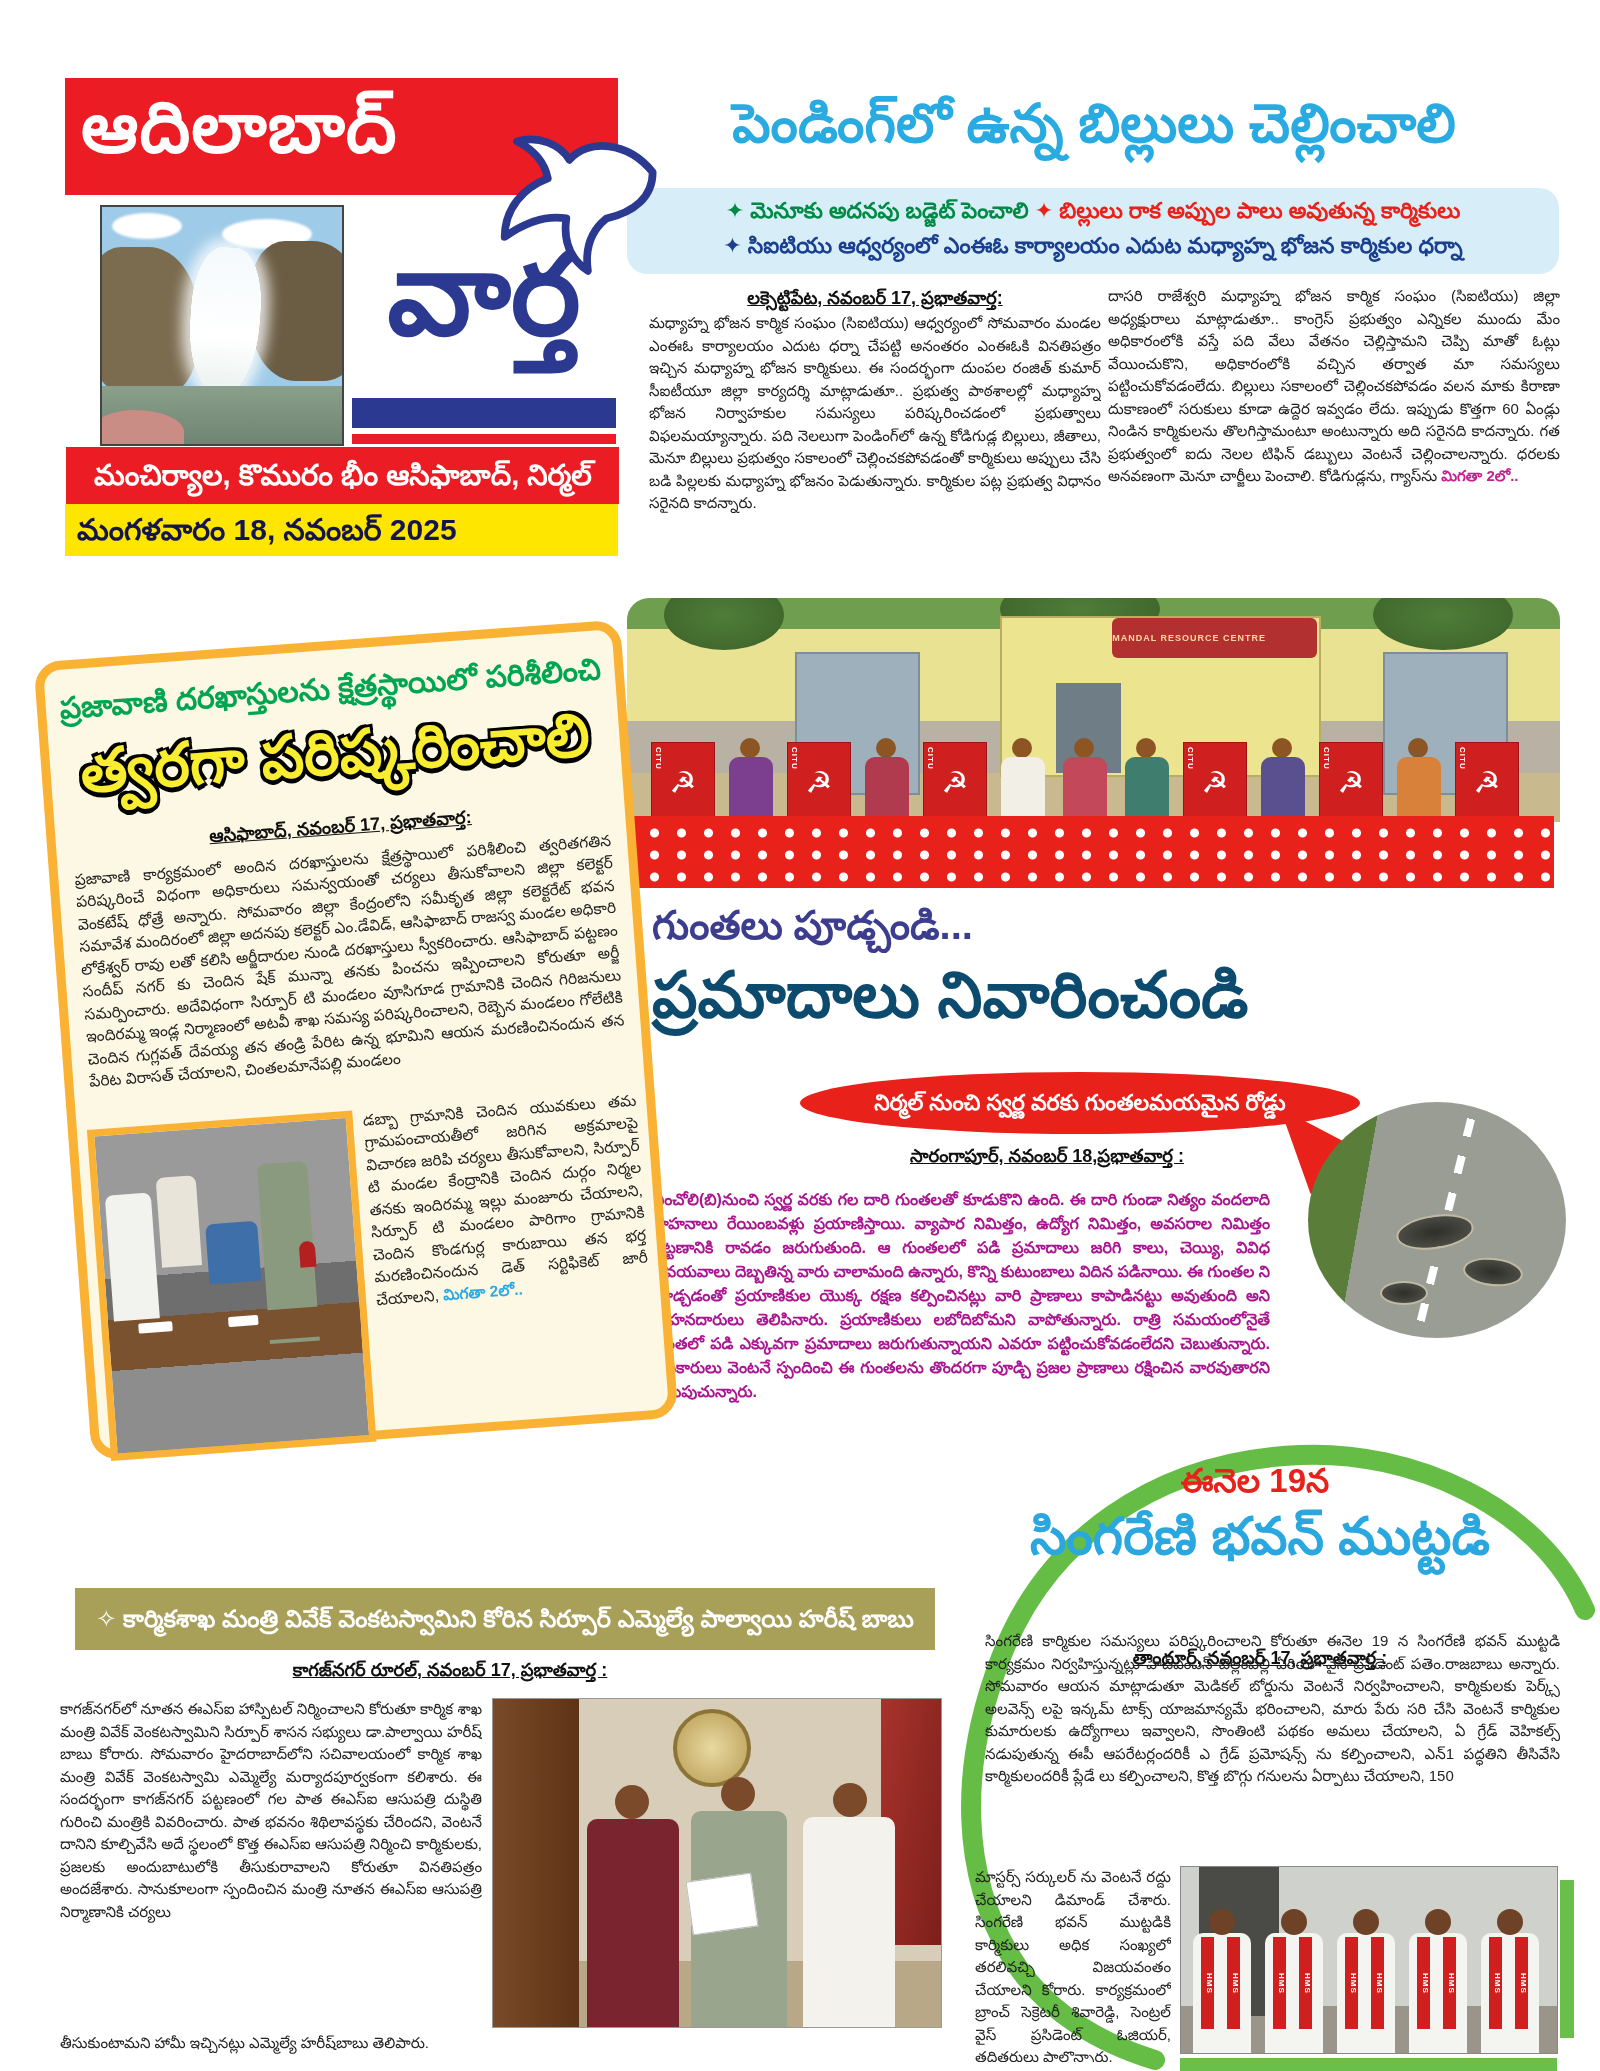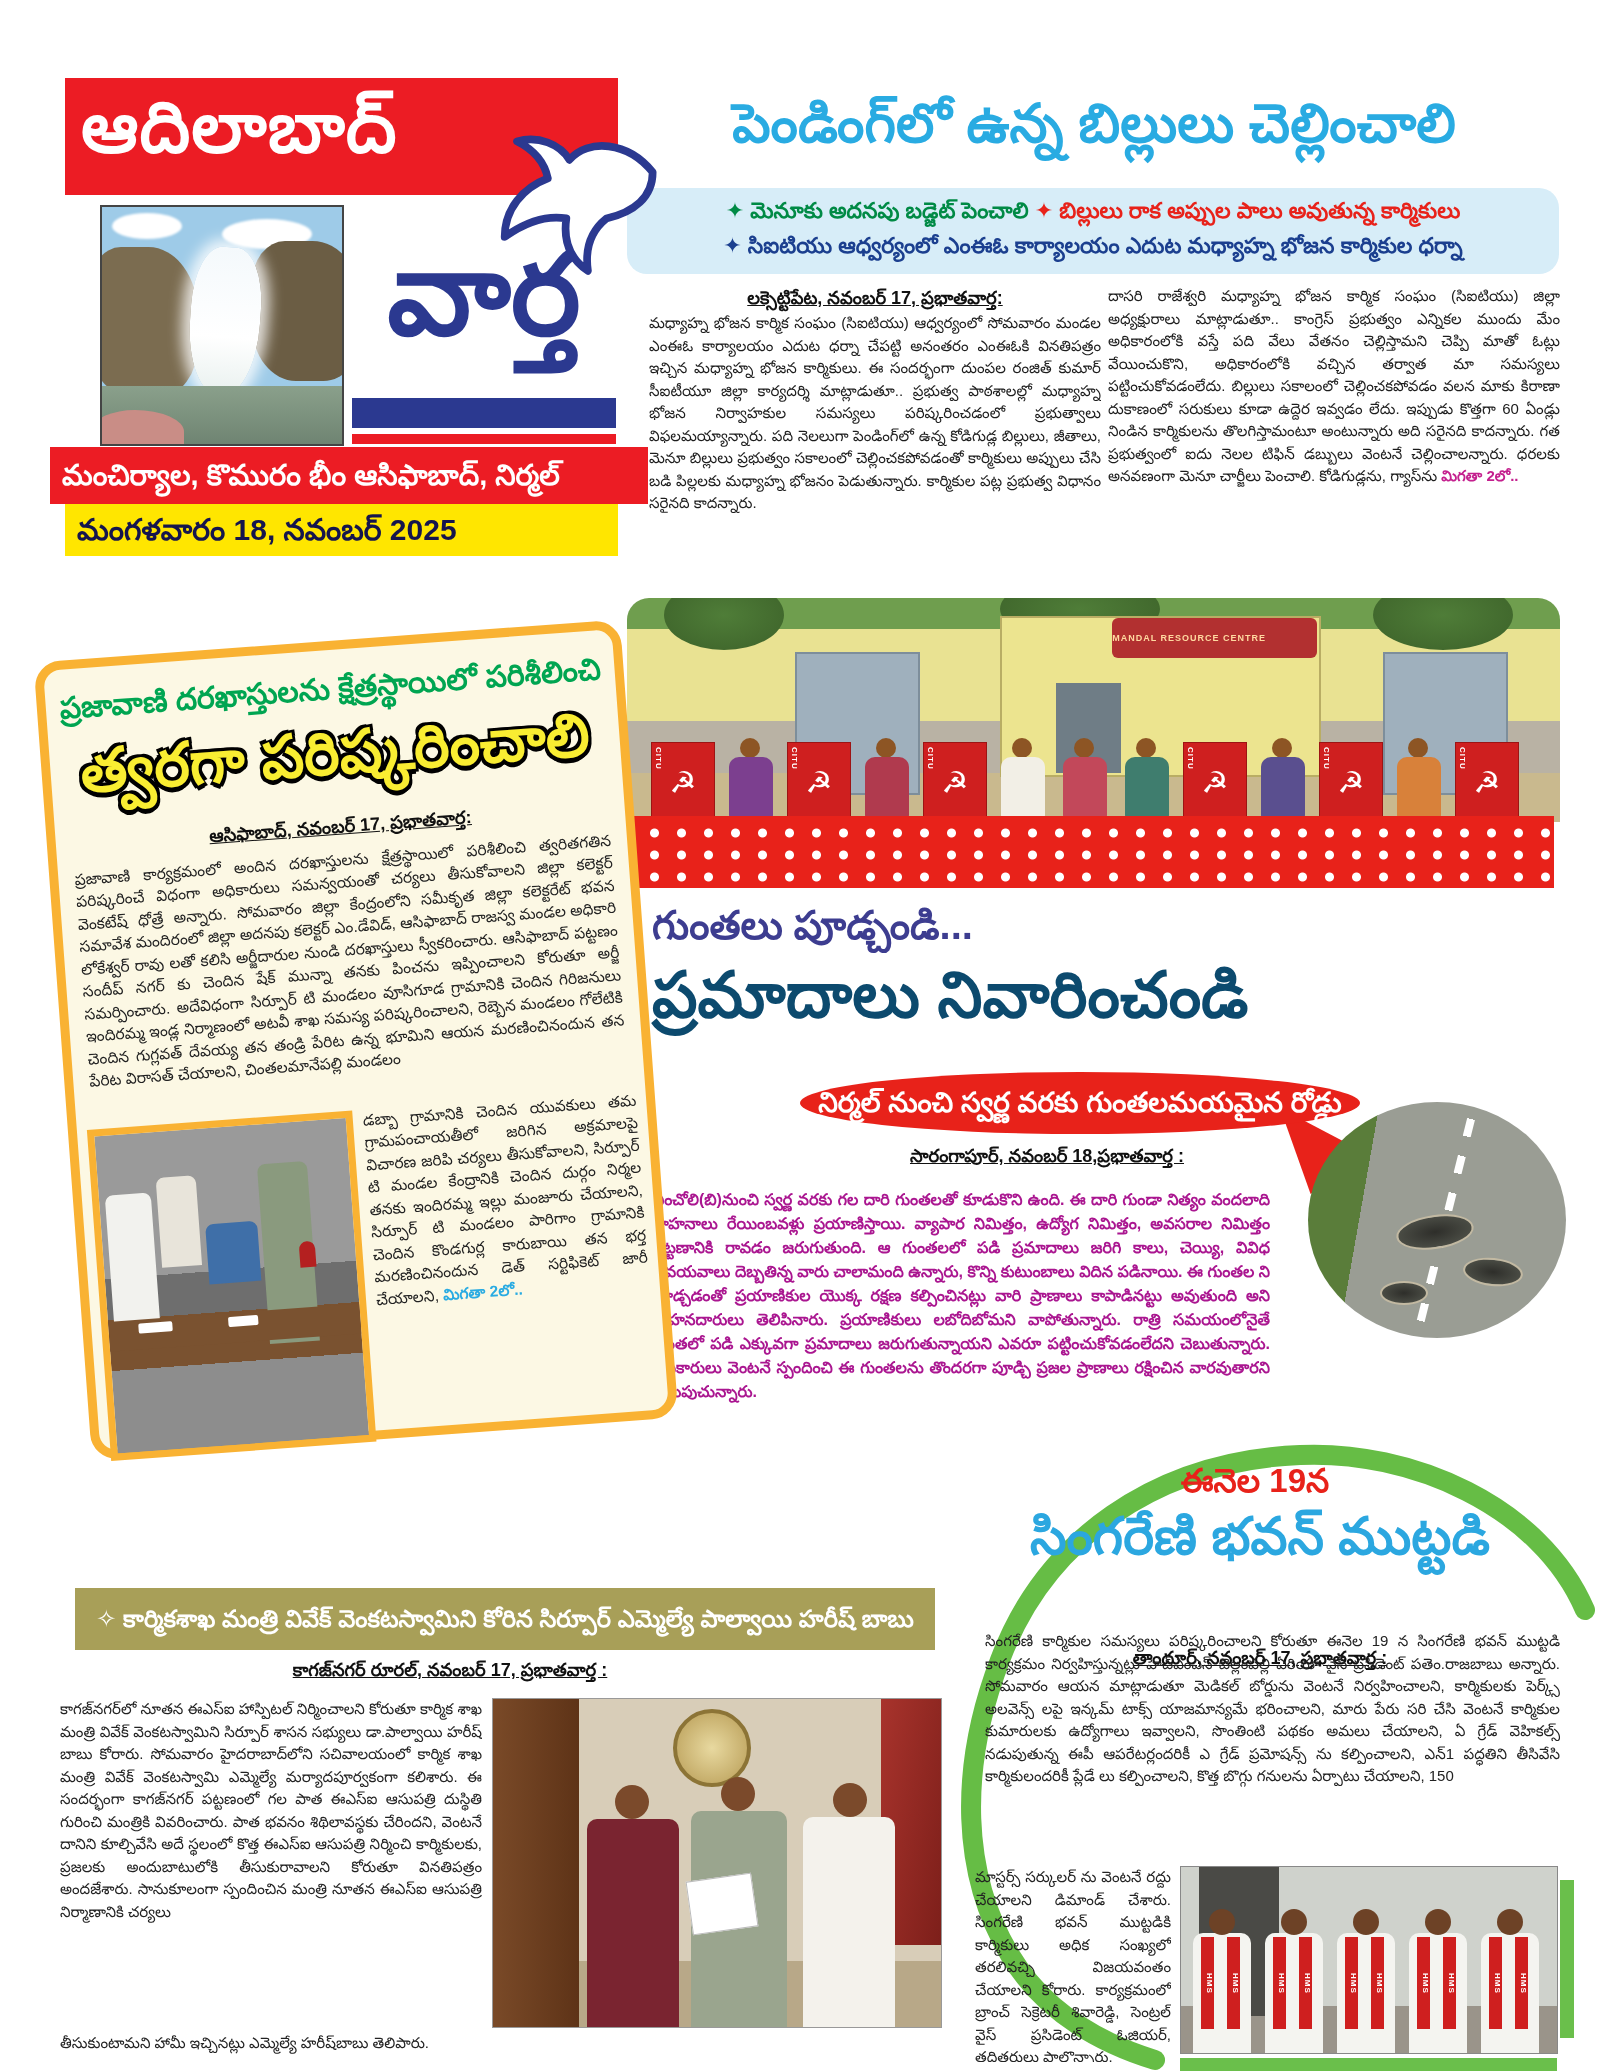--- a/index.html
+++ b/index.html
@@ -15,21 +15,21 @@
   .dove{left:480px;top:118px;width:185px;height:170px;z-index:5;}
   .wfall{left:100px;top:205px;width:240px;height:237px;border:2px solid #444;background:#9ecbe8;overflow:hidden;}
   .wf-cloud{position:absolute;background:#fff;border-radius:50%;filter:blur(1px);}
   .wf-rock{position:absolute;background:#7b6c50;border-radius:30% 45% 35% 40%;}
   .wf-fall{position:absolute;left:88px;top:40px;width:70px;height:150px;background:linear-gradient(#f4f9fc,#ffffff 60%,#e8f0ee);border-radius:40% 40% 50% 50%;transform:rotate(4deg);box-shadow:0 0 14px 8px rgba(255,255,255,.8);}
   .wf-water{position:absolute;left:0;bottom:0;width:100%;height:58px;background:linear-gradient(#8aa08b,#6f8472);}
   .wf-pink{position:absolute;left:-8px;bottom:-6px;width:90px;height:40px;background:#c98d86;border-radius:50% 60% 10% 10%;}
   .varta{left:350px;top:198px;width:268px;height:195px;color:#2b3990;font-weight:bold;font-size:118px;line-height:190px;text-align:center;}
   .bar-blue{left:352px;top:398px;width:264px;height:30px;background:#2b3990;}
   .bar-red{left:352px;top:434px;width:264px;height:10px;background:#ec1c24;}
-  .strip-dist{left:50px;top:447px;width:598px;height:57px;background:#ec1c24;color:#fff;font-weight:bold;font-size:29px;line-height:57px;padding-left:12px;box-sizing:border-box;white-space:nowrap;}
+  .strip-dist{left:66px;top:447px;width:553px;height:57px;background:#ec1c24;color:#fff;font-weight:bold;font-size:29px;line-height:57px;padding-left:28px;box-sizing:border-box;white-space:nowrap;}
   .strip-date{left:65px;top:504px;width:553px;height:52px;background:#ffe600;color:#15154d;font-weight:bold;font-size:30px;line-height:52px;padding-left:12px;box-sizing:border-box;}
 
   
   .pb-head{left:628px;top:80px;width:932px;text-align:center;color:#29abe2;font-weight:bold;font-size:54px;line-height:1.6;}
   .pb-bullets{left:627px;top:188px;width:932px;height:86px;background:#d7edf8;border-radius:20px;
               display:flex;flex-direction:column;justify-content:center;gap:4px;text-align:center;font-weight:bold;font-size:22px;}
   .pb-b1g{color:#008a45;} .pb-b1r{color:#e8221a;} .pb-b2{color:#1b3f8f;}
   .pb-col{font-size:15px;line-height:1.5;color:#1c1c1c;}
   .pb-col1{left:649px;top:285px;width:452px;height:302px;}
   .pb-col2{left:1108px;top:285px;width:452px;height:302px;}
@@ -55,21 +55,21 @@
   .flag{position:relative;width:62px;height:78px;background:#cf1f1f;border:1px solid #9d1414;color:#fff;
         display:flex;align-items:center;justify-content:center;font-size:30px;}
   .flag .cl{position:absolute;left:2px;top:4px;writing-mode:vertical-rl;font-size:8px;font-weight:bold;letter-spacing:1px;}
   .citu-band{position:absolute;left:6px;top:218px;width:921px;height:72px;background:#e8221a;
              background-image:radial-gradient(circle,#ffffff 4px,transparent 5px);background-size:27px 22px;background-position:8px 6px;}
 
   
   .po-kick{left:652px;top:903px;color:#3d3d90;font-weight:bold;font-size:40px;}
   .po-head{left:652px;top:958px;color:#0c4a6e;font-weight:bold;font-size:64px;}
   .po-ribbon{left:800px;top:1072px;width:560px;height:62px;background:#e8221a;border-radius:50%;
-             color:#fff;font-weight:bold;font-size:28px;text-align:center;line-height:62px;z-index:3;}
+             color:#fff;font-weight:bold;font-size:22px;text-align:center;line-height:62px;z-index:3;}
   .po-tail{left:1280px;top:1108px;width:90px;height:86px;background:#e8221a;clip-path:polygon(0 0,100% 55%,34% 100%);z-index:2;}
   .po-photo{left:1308px;top:1102px;width:258px;height:236px;border-radius:50%;overflow:hidden;z-index:4;
             background:linear-gradient(100deg,#5a7d3a 0 24%,#9a9d94 24% 100%);}
   .po-road-line{position:absolute;left:52%;top:-10%;width:8px;height:120%;background:repeating-linear-gradient(#fff 0 18px,transparent 18px 38px);transform:rotate(14deg);}
   .hole{position:absolute;border-radius:50%;background:radial-gradient(#2e2e2a,#55584f);border:2px solid #c2b9a2;}
   .po-date{left:822px;top:1146px;width:450px;}
   .po-body{left:652px;top:1188px;width:618px;height:258px;color:#aa1690;font-weight:600;font-size:16px;line-height:1.5;}
 
   
   .pj-box{left:62px;top:640px;width:588px;height:800px;transform:rotate(-4.2deg);background:#fcf8e4;

